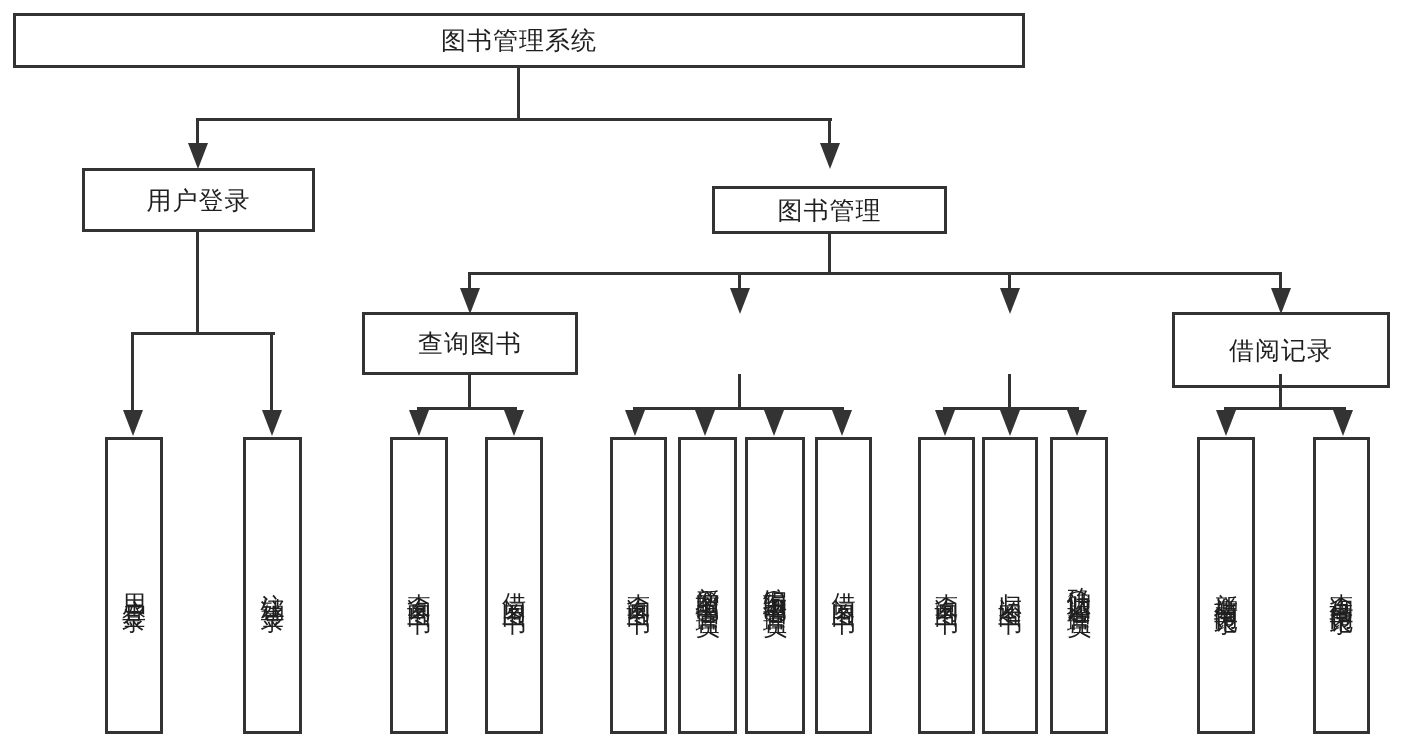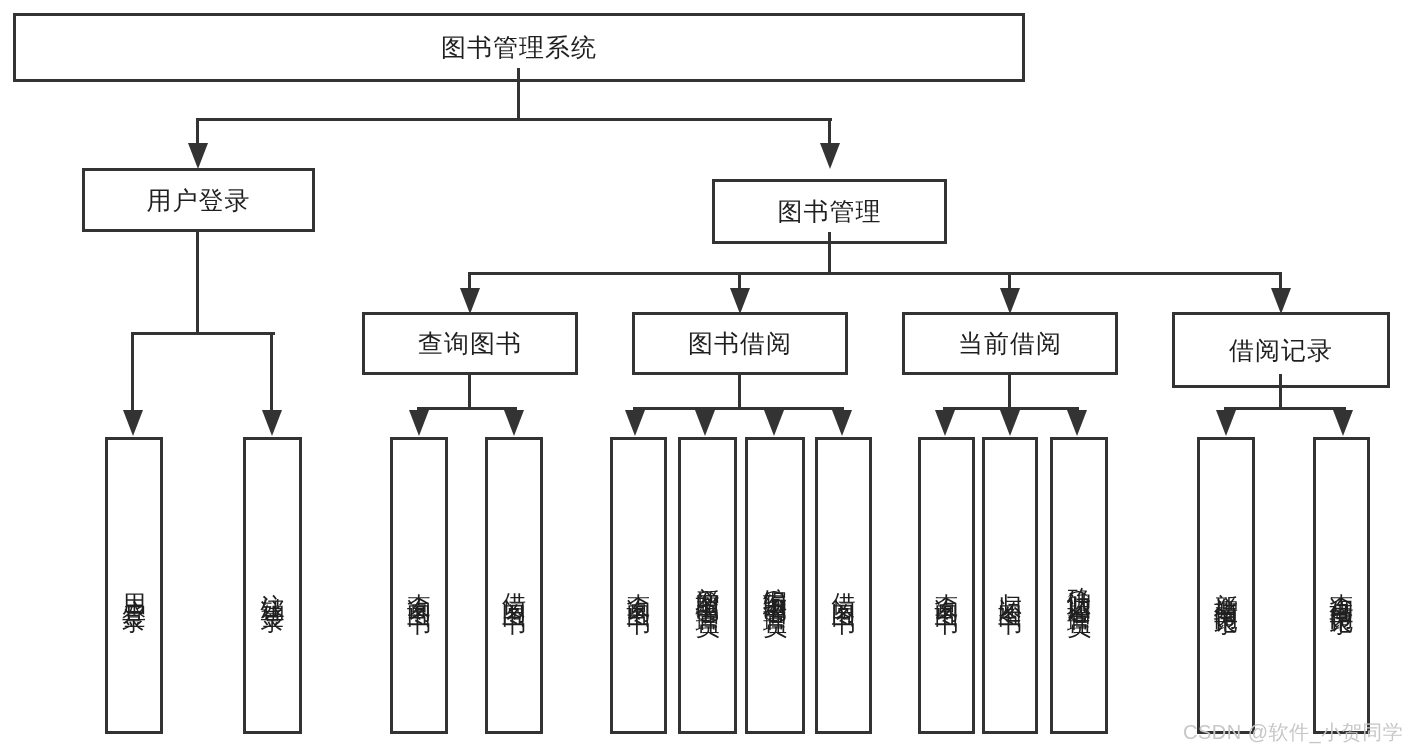--- a/index.html
+++ b/index.html
@@ -45,53 +45,51 @@
     letter-spacing:0.5px;
     white-space:nowrap;
     z-index:5;
   }
 </style>
 </head>
 <body>
 
 <div class="stage">
 
-  <div class="box hbox" style="left:13px;top:13px;width:1012px;height:69px">图书管理系统</div>
+  <div class="box hbox" style="left:13px;top:13px;width:1012px;height:55px">图书管理系统</div>
 
   <div class="vl" style="left:517px;top:68px;height:52px"></div>
   <div class="hl" style="left:197px;top:118px;width:635px"></div>
   <div class="vl" style="left:196px;top:118px;height:28px"></div>
   <div class="ar" style="left:188px;top:143px"></div>
   <div class="vl" style="left:828px;top:118px;height:28px"></div>
   <div class="ar" style="left:820px;top:143px"></div>
 
   <div class="box hbox" style="left:82px;top:168px;width:233px;height:64px">用户登录</div>
-  <div class="box hbox" style="left:712px;top:179px;width:235px;height:65px">图书管理</div>
+  <div class="box hbox" style="left:712px;top:186px;width:235px;height:48px">图书管理</div>
 
   <div class="vl" style="left:196px;top:232px;height:102px"></div>
   <div class="hl" style="left:131px;top:332px;width:144px"></div>
   <div class="vl" style="left:131px;top:332px;height:80px"></div>
   <div class="ar" style="left:123px;top:410px"></div>
   <div class="vl" style="left:270px;top:332px;height:80px"></div>
   <div class="ar" style="left:262px;top:410px"></div>
 
   <div class="vl" style="left:828px;top:232px;height:42px"></div>
   <div class="hl" style="left:468px;top:272px;width:814px"></div>
   <div class="vl" style="left:468px;top:272px;height:18px"></div>
   <div class="ar" style="left:460px;top:288px"></div>
   <div class="vl" style="left:738px;top:272px;height:18px"></div>
   <div class="ar" style="left:730px;top:288px"></div>
   <div class="vl" style="left:1008px;top:272px;height:18px"></div>
   <div class="ar" style="left:1000px;top:288px"></div>
   <div class="vl" style="left:1279px;top:272px;height:18px"></div>
   <div class="ar" style="left:1271px;top:288px"></div>
 
   <div class="box hbox" style="left:362px;top:312px;width:216px;height:63px">查询图书</div>
-  <div class="box hbox" style="left:632px;top:312px;width:216px;height:63px">图书借阅</div>
-  <div class="box hbox" style="left:902px;top:312px;width:216px;height:63px">当前借阅</div>
   <div class="box hbox" style="left:1172px;top:312px;width:218px;height:76px">借阅记录</div>
 
   <div class="vl" style="left:468px;top:374px;height:35px"></div>
   <div class="hl" style="left:417px;top:407px;width:100px"></div>
   <div class="ar" style="left:409px;top:410px"></div>
   <div class="ar" style="left:504px;top:410px"></div>
 
   <div class="vl" style="left:738px;top:374px;height:35px"></div>
   <div class="hl" style="left:633px;top:407px;width:211px"></div>
   <div class="ar" style="left:625px;top:410px"></div>
@@ -121,15 +119,14 @@
   <div class="box leaf long" style="left:745px;top:437px;width:60px;height:297px">编辑图书（管理员）</div>
   <div class="box leaf" style="left:815px;top:437px;width:57px;height:297px">借阅图书</div>
 
   <div class="box leaf" style="left:918px;top:437px;width:57px;height:297px">查询图书</div>
   <div class="box leaf" style="left:982px;top:437px;width:56px;height:297px">归还图书</div>
   <div class="box leaf long" style="left:1050px;top:437px;width:58px;height:297px">确认归还（管理员）</div>
 
   <div class="box leaf long" style="left:1197px;top:437px;width:58px;height:297px">新增借阅记录</div>
   <div class="box leaf long" style="left:1313px;top:437px;width:57px;height:297px">查询借阅记录</div>
 
-  <div class="watermark">CSDN @软件_小贺同学</div>
 
 </div>
 
 </body></html>

